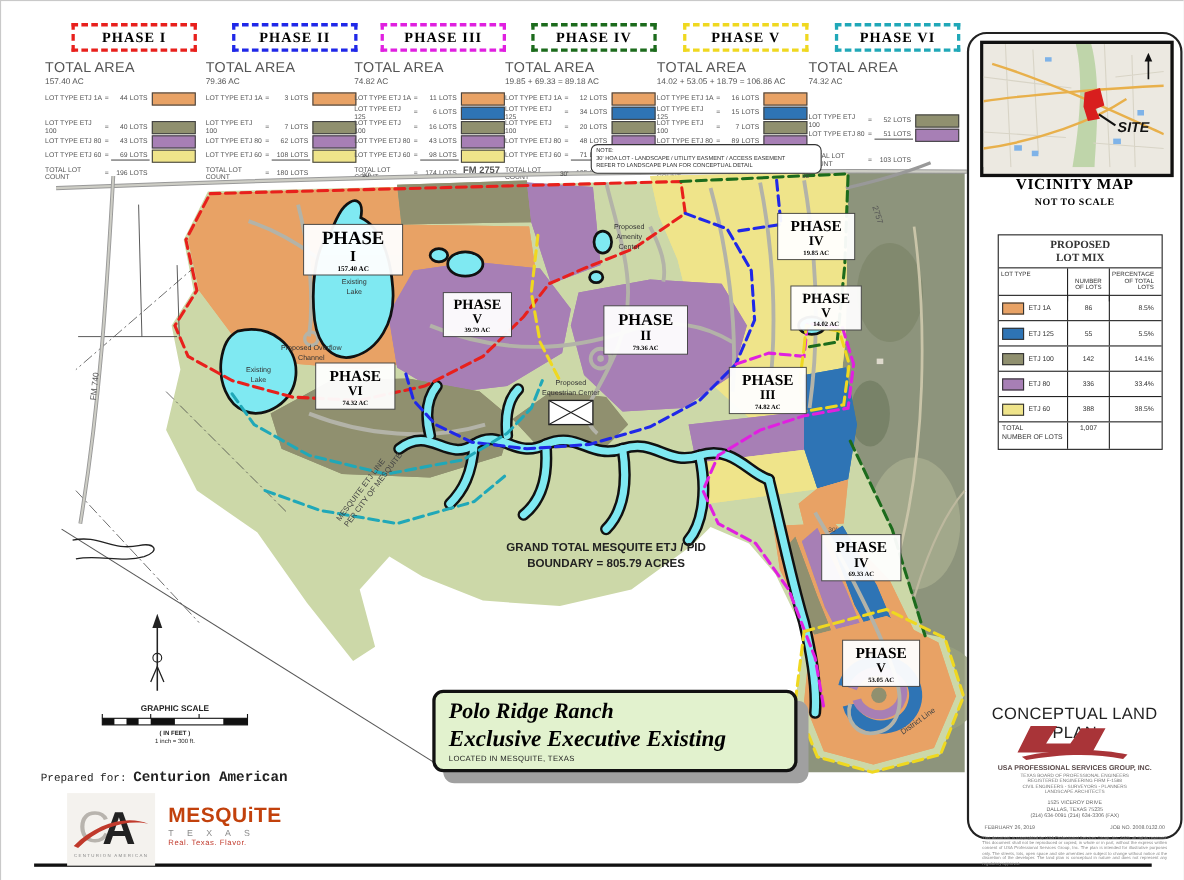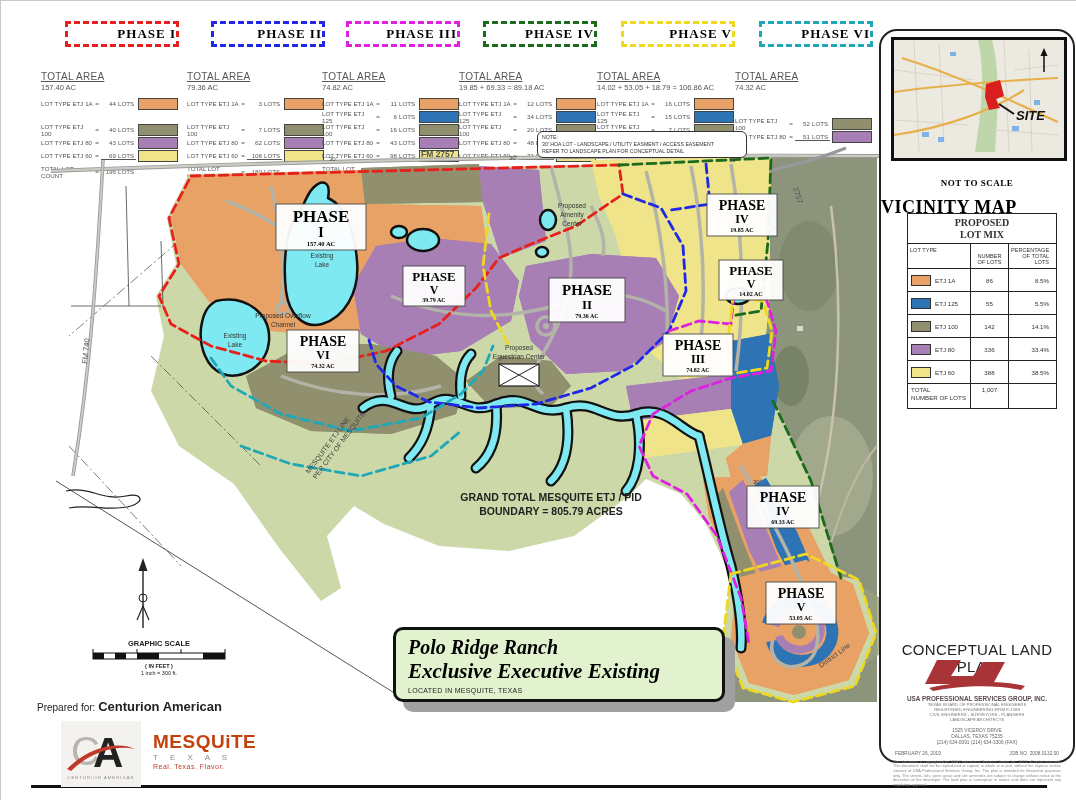--- a/index.html
+++ b/index.html
@@ -1,40 +1,40 @@
 <!DOCTYPE html>
 <html><head>
 <meta charset="utf-8">
 <style>
   html,body{margin:0;padding:0;background:#e8e8e8;}
   .page{position:relative;width:1076px;height:800px;background:#fff;font-family:"Liberation Sans",sans-serif;overflow:hidden;border:1px solid #c9c9c9;margin:0 auto;}
   
   .pb{position:absolute;top:20px;width:142px;}
-  .pb-title{border:3px dashed #c00;background:#fff;text-align:right;font-family:"Liberation Serif",serif;font-weight:bold;font-size:13px;letter-spacing:1px;padding:2px 0;margin:0 4px 24px 24px;}
-  .pb-sub{font-size:10px;color:#555;letter-spacing:.3px;text-decoration:underline;}
+  .pb-title{border:3px dashed #c00;background:#fff;text-align:center;font-family:"Liberation Serif",serif;font-weight:bold;font-size:13px;letter-spacing:1px;padding:2px 0;margin:0 4px 6px 24px;}
+  .pb-sub{font-size:13px;color:#555;letter-spacing:.3px;}
   .pb-area{font-size:7.5px;color:#555;margin:1px 0 5px 0;}
   .row{display:flex;align-items:center;height:13px;font-size:6.2px;color:#555;}
   .row .rl{width:52px;}
   .row .req{width:8px;text-align:center;}
   .row .cu{display:flex;}
   .row .rc{width:15px;text-align:right;padding-right:2px;}
   .row .ru{width:18px;}
   .row .sw{width:38px;height:10px;border:1px solid #444;margin-left:2px;background:#ccc;}
   .row.ul .cu{border-bottom:1px solid #555;}
   .g12{margin-top:13px;}
   .rows6{margin-top:25px;}
   .total{margin-top:3px;font-size:6.2px;color:#555;}
   .total .rl{width:52px;}
   .mt10{margin-top:10px;}
   
   .note{position:absolute;left:536px;top:130px;width:200px;border:1px solid #333;border-radius:6px;background:#fff;padding:2px 4px;font-size:5.2px;color:#333;line-height:1.35;z-index:5;}
   
   .rpanel{position:absolute;left:878px;top:28px;width:192px;height:730px;border:2px solid #222;border-radius:18px;background:#fff;z-index:6;}
   .vmap{position:absolute;left:10px;top:6px;width:170px;height:118px;border:3px solid #111;background:#ece9e1;}
-  .vtitle{position:absolute;left:0;top:130px;width:100%;text-align:left;font-family:"Liberation Serif",serif;font-weight:bold;font-size:18px;letter-spacing:.5px;margin-top:36px;}
+  .vtitle{position:absolute;left:0;top:130px;width:100%;text-align:center;font-family:"Liberation Serif",serif;font-weight:bold;font-size:14px;letter-spacing:.5px;}
   .vsub{position:absolute;left:0;top:147px;width:100%;text-align:center;font-family:"Liberation Serif",serif;font-weight:bold;font-size:9px;letter-spacing:.5px;}
   
   .lm{position:absolute;left:26px;top:182px;width:148px;border:1.5px solid #222;background:#fff;font-size:6.2px;color:#333;}
   .lm-title{text-align:center;font-family:"Liberation Serif",serif;font-weight:bold;font-size:10px;line-height:1.15;padding:3px 0;border-bottom:1px solid #222;}
   .lm-head,.lm-row,.lm-total{display:grid;grid-template-columns:62px 38px 44px;border-bottom:1px solid #222;}
   .lm-head div{padding:3px 2px;font-size:5.6px;}
   .lm-row{align-items:center;height:22px;}
   .lm-row .c1{display:flex;align-items:center;padding-left:3px;}
   .lm-sw{width:18px;height:9px;border:1px solid #333;margin-right:4px;background:#ccc;}
   .lm-row .c2,.lm-head .h2{text-align:center;border-left:1px solid #222;height:100%;display:flex;align-items:center;justify-content:center;flex-direction:column;}
@@ -51,21 +51,21 @@
   .firm .fline{font-size:4.3px;color:#777;line-height:1.2;}
   .firm .faddr{font-size:4.8px;color:#666;line-height:1.25;margin-top:5px;}
   .firm .fdate{display:flex;justify-content:space-between;font-size:4.8px;color:#666;margin-top:5px;padding:0 6px;}
   .firm .fdisc{font-size:3.9px;color:#888;text-align:justify;line-height:1.2;margin-top:4px;padding:0 4px;}
   
   .tblock{position:absolute;left:392px;top:626px;width:302px;background:#E2F2CE;border:3px solid #111;border-radius:10px;box-shadow:10px 10px 0 #a0a0a0;padding:6px 12px 5px 12px;z-index:4;}
   .tblock .t1{font-family:"Liberation Serif",serif;font-style:italic;font-weight:bold;font-size:20px;white-space:nowrap;}
   .tblock .t2{font-family:"Liberation Serif",serif;font-style:italic;font-weight:bold;font-size:21px;white-space:nowrap;}
   .tblock .t3{font-size:7px;color:#222;margin-top:3px;letter-spacing:.3px;}
   
-  .prep{position:absolute;left:36px;top:698px;font-family:Liberation Sans, sans-serif;font-size:10px;color:#222;z-index:4;}
+  .prep{position:absolute;left:36px;top:698px;font-family:Liberation Mono, monospace;font-size:10px;color:#222;z-index:4;}
   .prep b{font-size:13px;}
   .calogo{position:absolute;left:60px;top:720px;width:80px;height:66px;background:#f4f2ee;z-index:4;}
   .mlogo{position:absolute;left:152px;top:730px;z-index:4;}
   .mlogo .m1{font-size:19px;font-weight:bold;color:#c2410c;letter-spacing:.5px;font-family:"Liberation Sans",sans-serif;}
   .mlogo .m2{font-size:8px;color:#8a8a8a;letter-spacing:5px;margin-top:0px;}
   .mlogo .m3{font-size:7px;color:#c0392b;margin-top:1px;letter-spacing:.5px;}
   .botline{position:absolute;left:30px;top:784px;width:1016px;height:3px;background:#111;z-index:3;}
   svg text{font-family:"Liberation Sans",sans-serif;}
   svg .serif{font-family:"Liberation Serif",serif;}
 </style>

